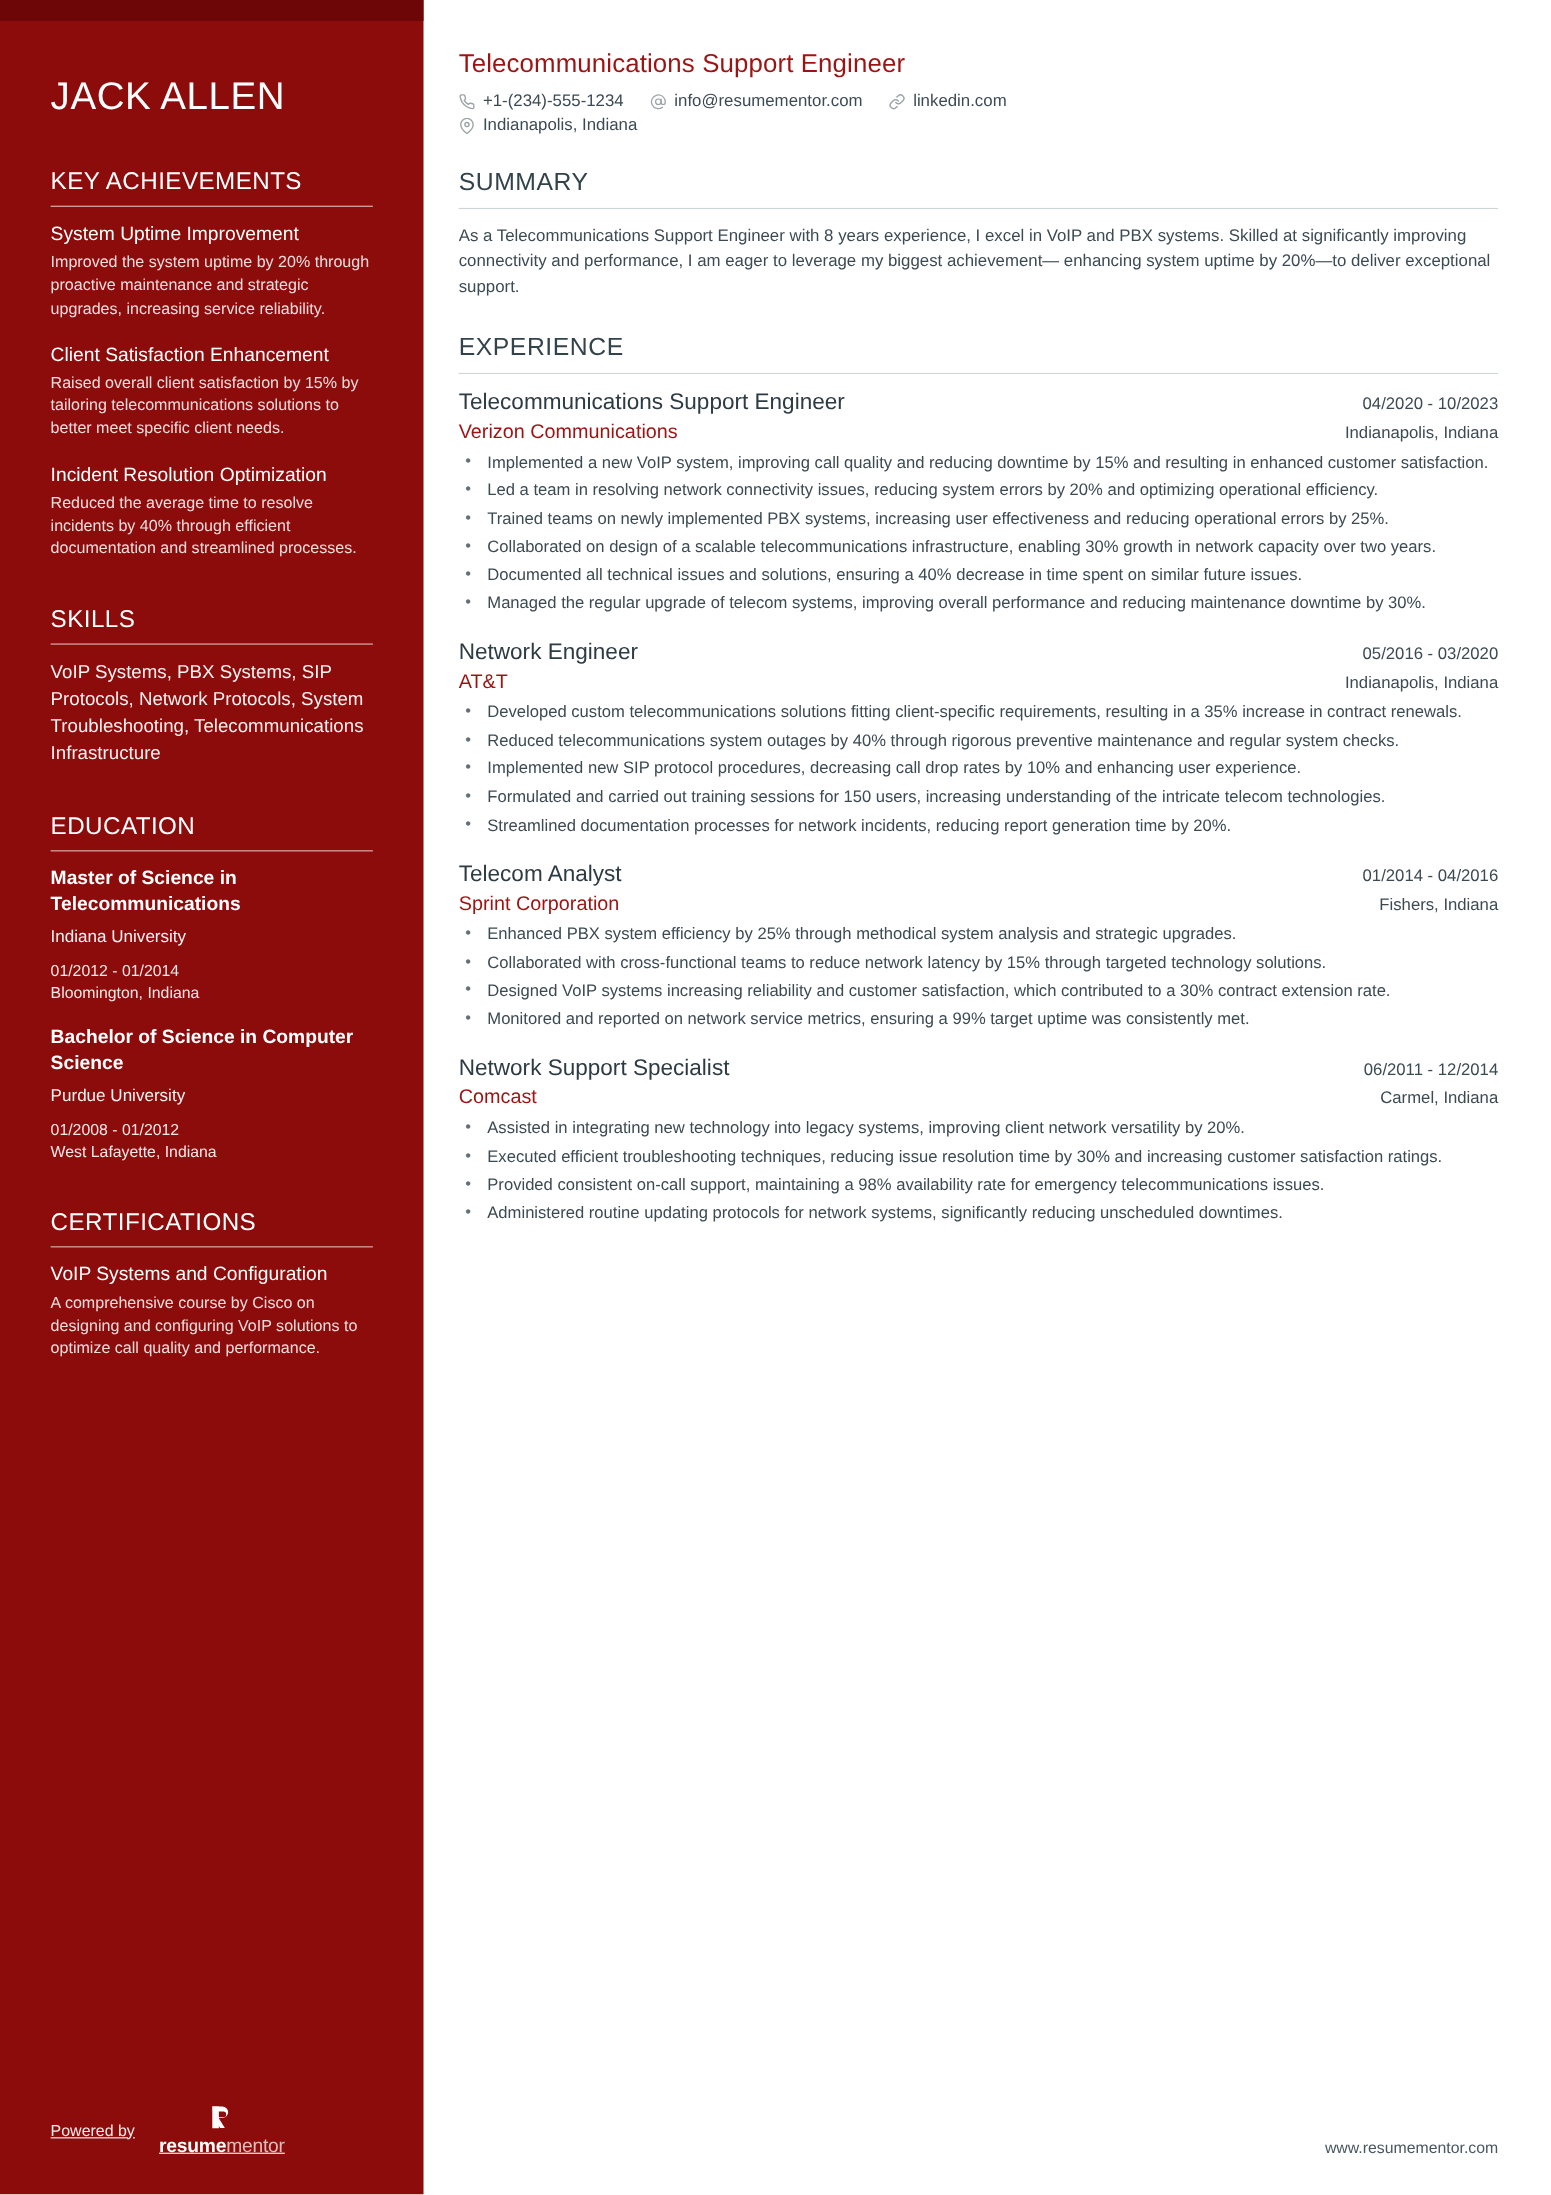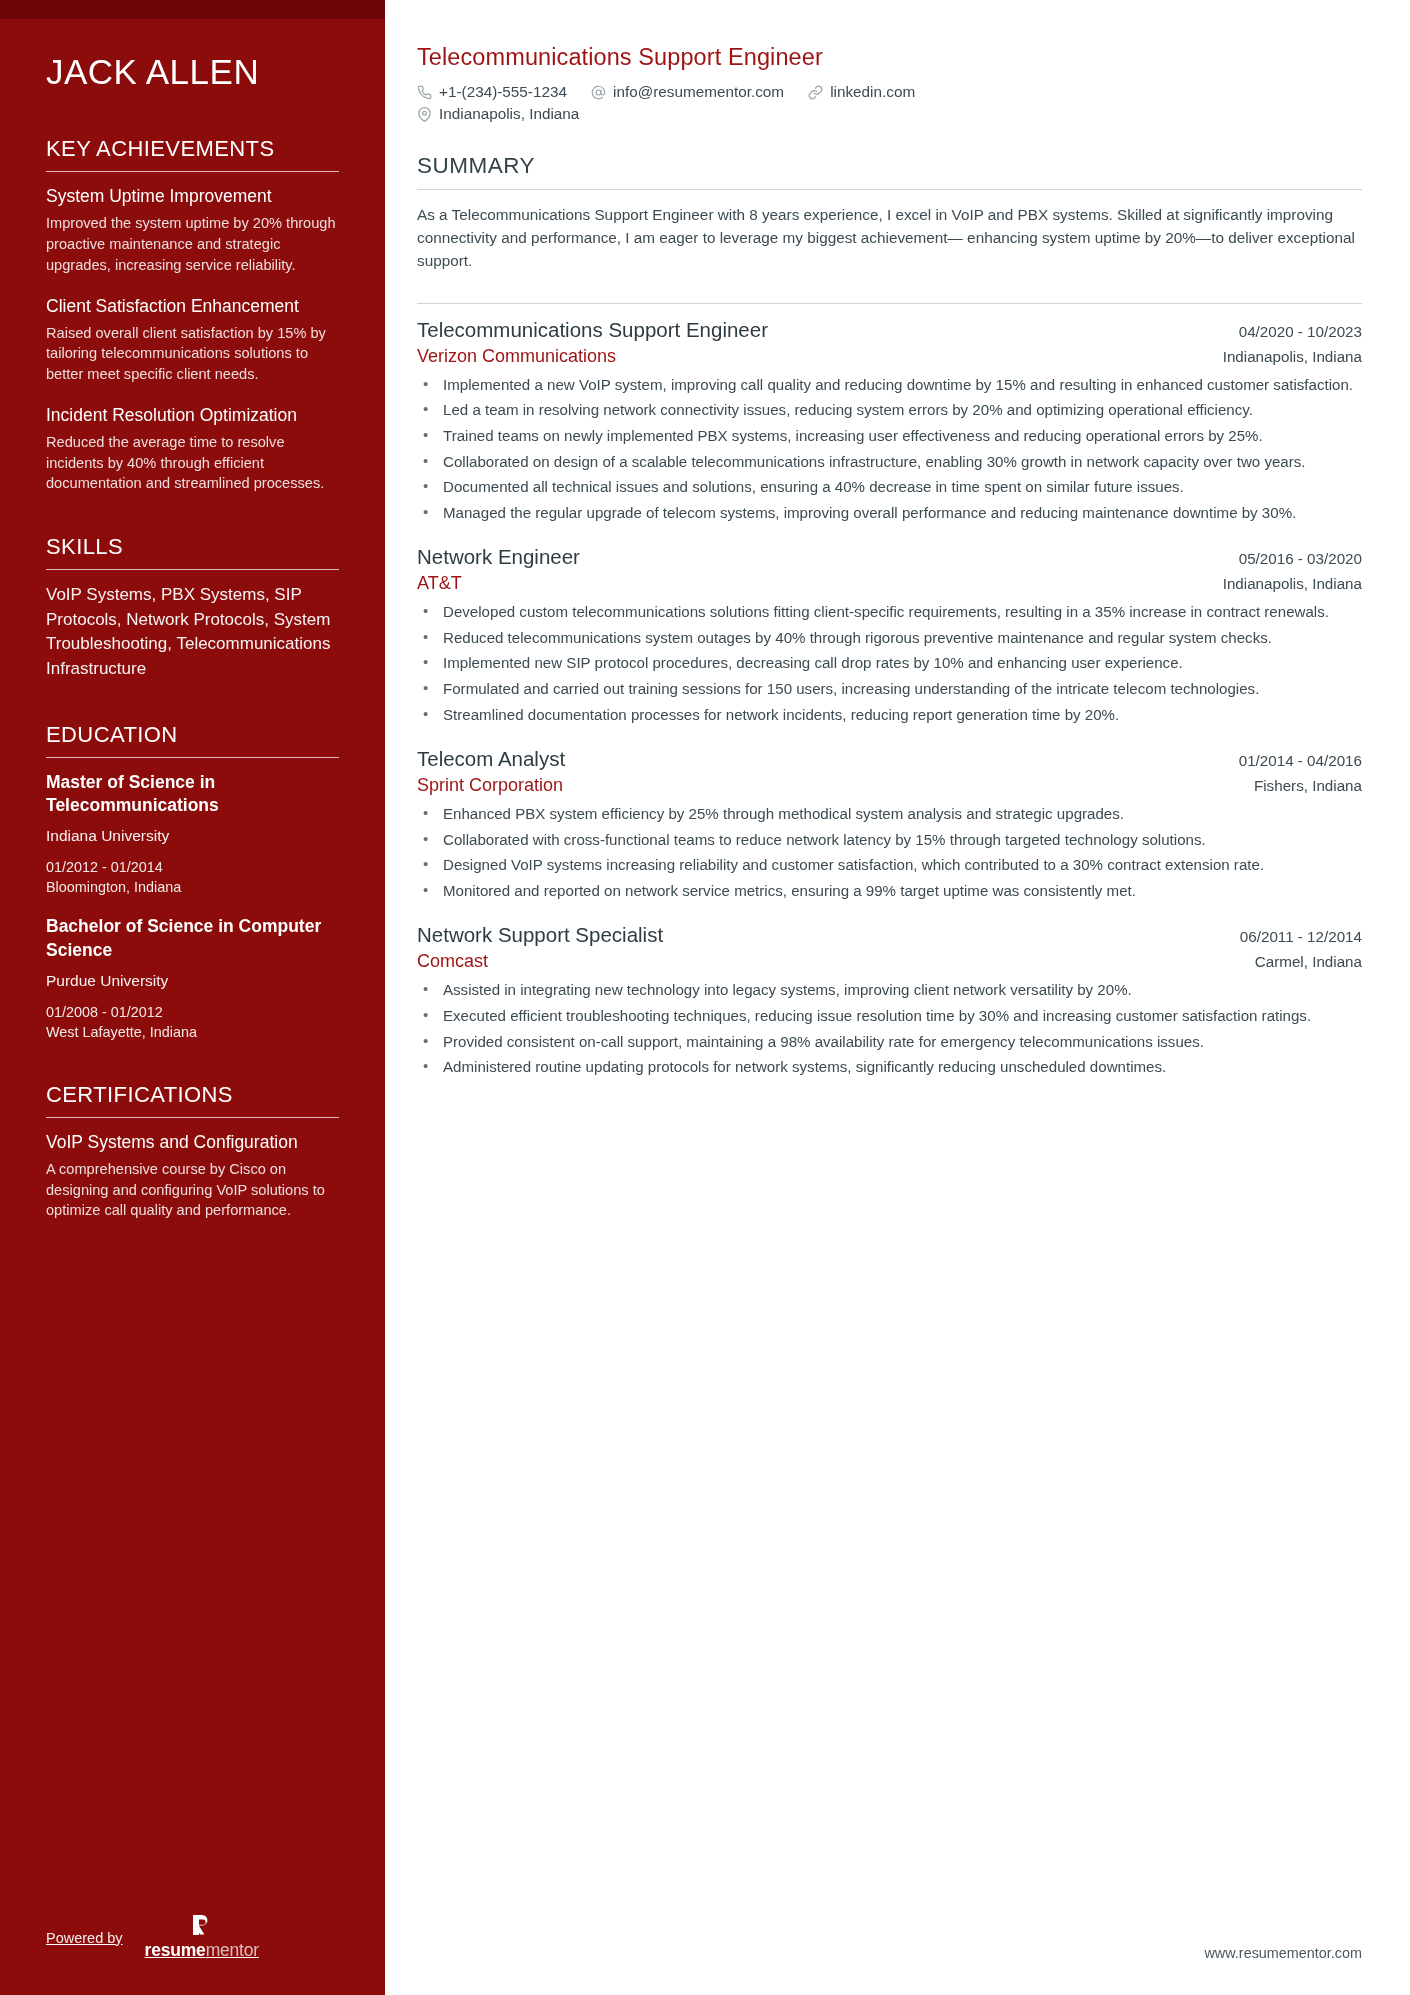--- a/index.html
+++ b/index.html
@@ -11,21 +11,21 @@
     -webkit-font-smoothing: antialiased;
   }
   .page { position: relative; width: 1410px; height: 1995px; display: flex; overflow: hidden; }
 
   
   .sidebar {
     width: 385px;
     flex: 0 0 385px;
     background: #8c0c0c;
     position: relative;
-    padding: 0 46px;
+    padding: 16px 46px;
     color: #ffffff;
   }
   .sidebar-topband {
     position: absolute; top: 0; left: 0; width: 100%; height: 19px;
     background: #6d0707;
   }
   .name {
     font-size: 35px;
     letter-spacing: 0.5px;
     font-weight: 400;
@@ -365,20 +365,21 @@
       </div>
     </div>
 
     <section class="main-section">
       <div class="main-head">SUMMARY</div>
       <div class="main-rule"></div>
       <p class="summary-text">As a Telecommunications Support Engineer with 8 years experience, I excel in VoIP and PBX systems. Skilled at significantly improving connectivity and performance, I am eager to leverage my biggest achievement— enhancing system uptime by 20%—to deliver exceptional support.</p>
     </section>
 
     <section class="main-section">
+      <div class="main-head">EXPERIENCE</div>
       <div class="main-rule"></div>
 
       <div class="exp-item">
         <div class="exp-row1">
           <span class="exp-role">Telecommunications Support Engineer</span>
           <span class="exp-dates">04/2020 - 10/2023</span>
         </div>
         <div class="exp-row2">
           <span class="exp-company">Verizon Communications</span>
           <span class="exp-location">Indianapolis, Indiana</span>

